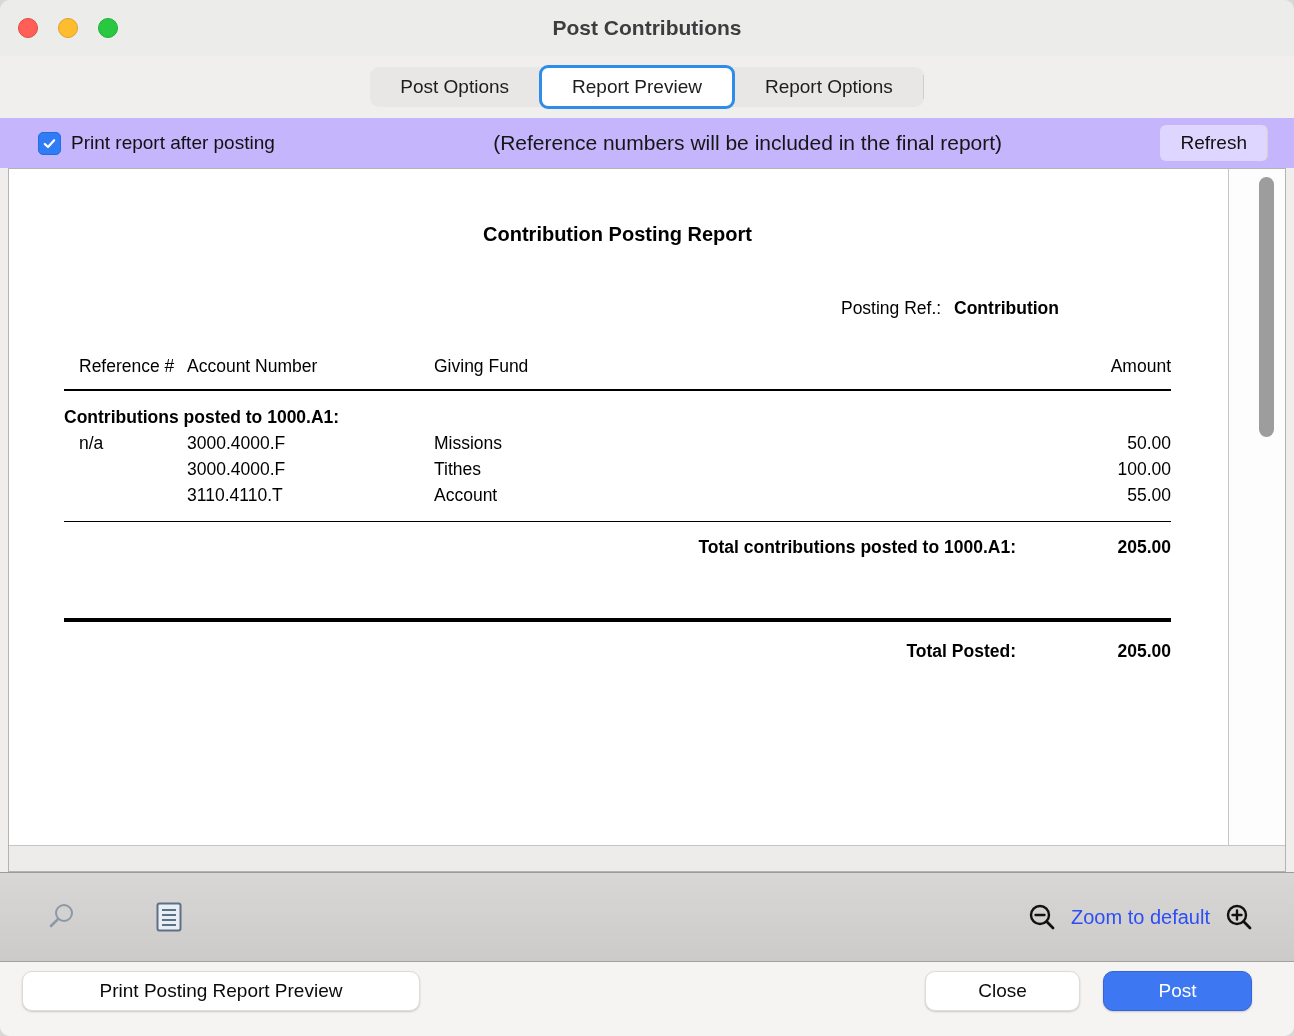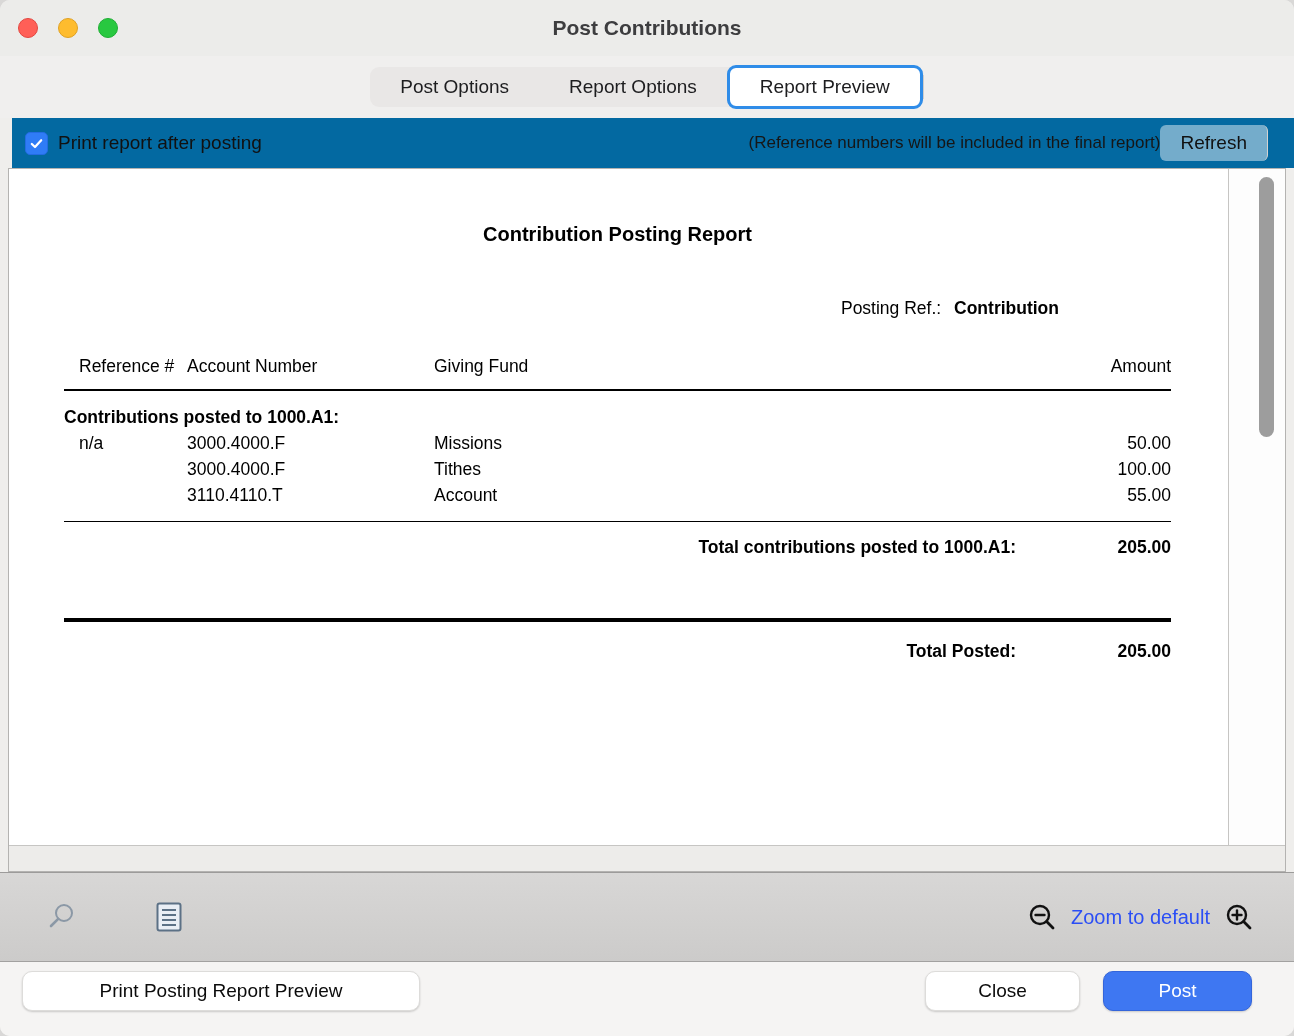--- a/index.html
+++ b/index.html
@@ -60,34 +60,33 @@
     height: 44px;
     margin: -2px 0;
     font-weight: 500;
   }
   .tab-sep { width: 1px; height: 24px; background: #cfcdcb; }
 
   
   .options-row {
     height: 50px; flex: 0 0 50px;
     display: flex; align-items: center;
-    padding: 0 26px 0 13px;
-    background: #0369a1;
-    margin-left: 12px;
+    padding: 0 26px 0 38px;
+    background: #c4b5fd;
   }
   .checkbox-group { display: flex; align-items: center; gap: 10px; }
   .checkbox {
     width: 23px; height: 23px; border-radius: 5px;
     background: #2f7cf6; border: 1px solid #236ce2;
     display: flex; align-items: center; justify-content: center;
   }
   .checkbox svg { width: 15px; height: 15px; }
   .checkbox-label { font-size: 19px; color: #111; }
   .options-note {
-    flex: 1; text-align: right; font-size: 17px; color: #161616;
+    flex: 1; text-align: center; font-size: 21px; color: #161616;
     padding-left: 60px;
   }
   .refresh-btn {
     font-size: 19px; color: #111;
     background: rgba(255,255,255,0.45);
     border: none; border-radius: 6px;
     padding: 7px 20px;
     border-right: 1px solid #d4d2d0;
   }
 
@@ -195,25 +194,25 @@
       <span class="tl green"></span>
     </div>
     <div class="window-title">Post Contributions</div>
   </div>
 
   <div class="tabs-row">
     <div class="tabs">
       <div class="tab">
         <span>Post Options</span>
       </div>
+      <div class="tab selected">
+        <span>Report Preview</span>
+      </div>
       <div class="tab">
         <span>Report Options</span>
-      </div>
-      <div class="tab selected">
-        <span>Report Preview</span>
       </div>
       <div class="tab-sep"></div>
     </div>
   </div>
 
   <div class="options-row">
     <div class="checkbox-group">
       <span class="checkbox">
         <svg viewBox="0 0 16 16">
           <path d="M3 8.5 L6.4 11.8 L13 4.6" fill="none" stroke="#ffffff" stroke-width="2.4" stroke-linecap="round" stroke-linejoin="round"></path>

